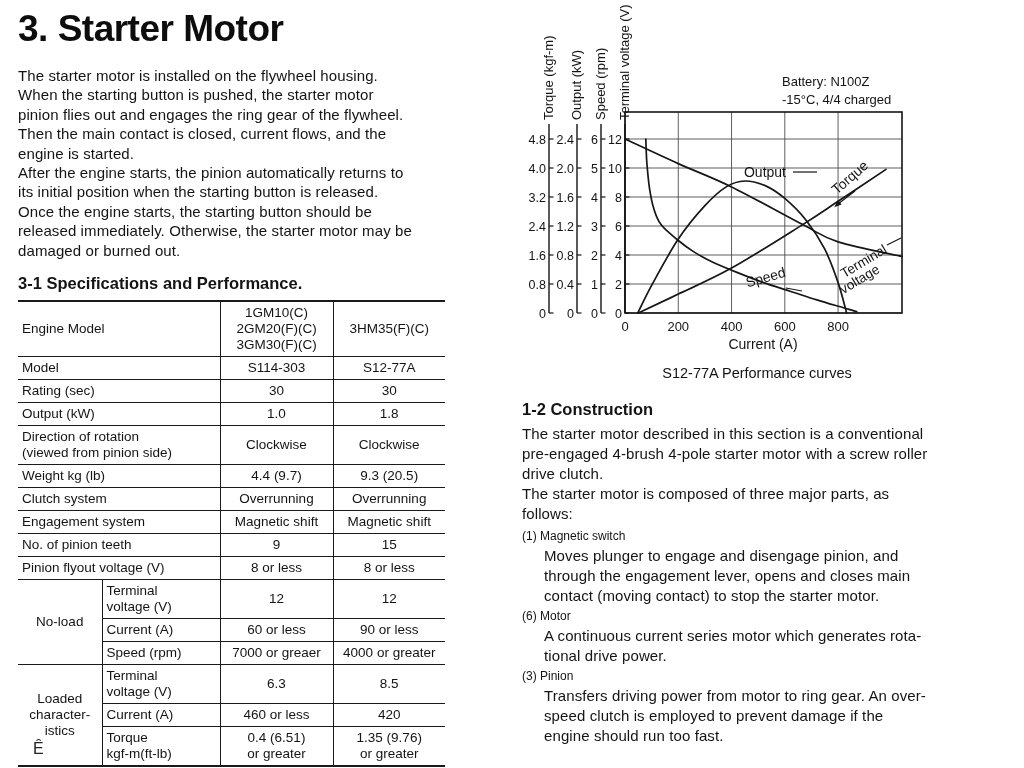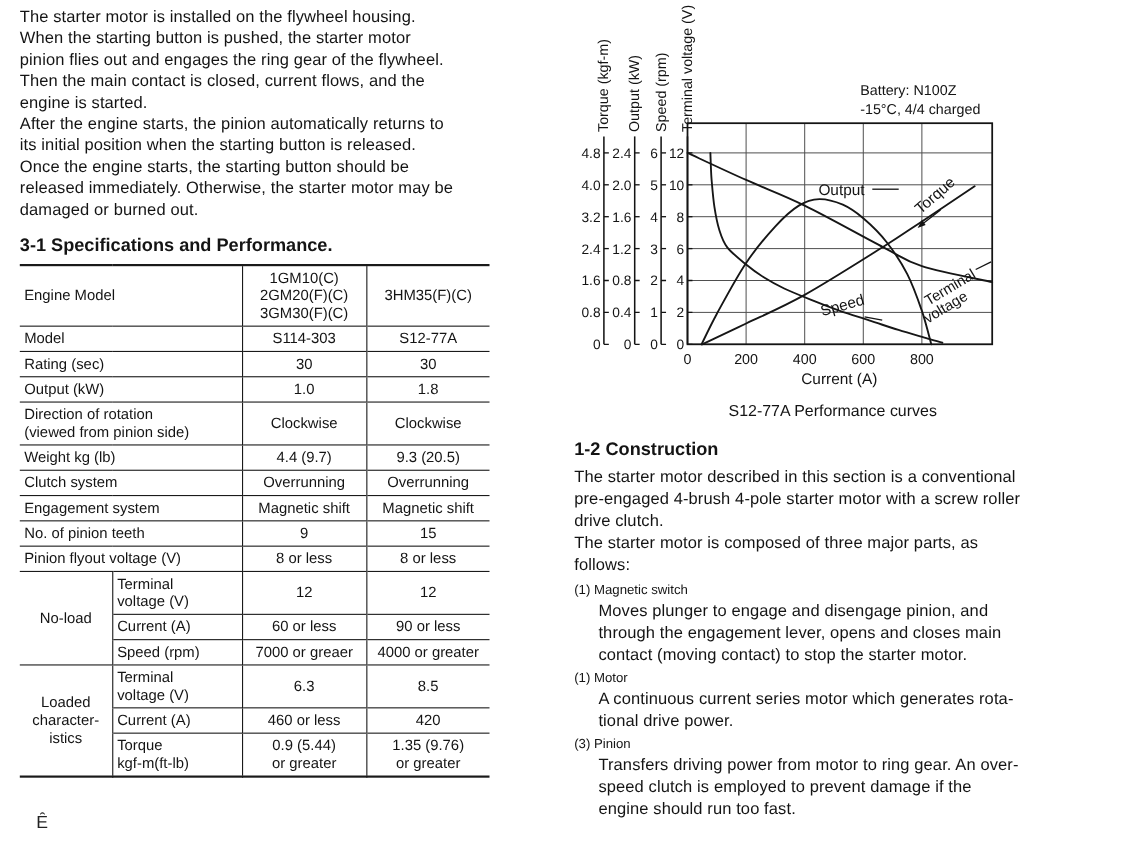--- a/index.html
+++ b/index.html
@@ -34,20 +34,21 @@
   .cons-head{font-size:12px;line-height:20px;font-weight:400;}
   .cons-body{font-size:15px;line-height:20px;white-space:pre-line;margin-left:22px;letter-spacing:0.1px;}
   .edge-mark{position:absolute;left:33px;top:740px;font-size:16px;color:#222;}
 </style>
 </head>
 <body>
 
 <div class="page">
 
   <div class="left-col">
+    <div class="doc-title">3. Starter Motor</div>
     <div class="body-text">The starter motor is installed on the flywheel housing.
 When the starting button is pushed, the starter motor
 pinion flies out and engages the ring gear of the flywheel.
 Then the main contact is closed, current flows, and the
 engine is started.
 After the engine starts, the pinion automatically returns to
 its initial position when the starting button is released.
 Once the engine starts, the starting button should be
 released immediately. Otherwise, the starter motor may be
 damaged or burned out.</div>
@@ -141,21 +142,21 @@
         <td class="val">8.5</td>
       </tr>
       <tr>
         <td class="sub">Current (A)</td>
         <td class="val">460 or less</td>
         <td class="val">420</td>
       </tr>
       <tr>
         <td class="sub">Torque
 kgf-m(ft-lb)</td>
-        <td class="val">0.9 (5.44)
+        <td class="val">0.4 (6.51)
 or greater</td>
         <td class="val">1.35 (9.76)
 or greater</td>
       </tr>
     </tbody>
       </table>
   </div>
 
   <div class="right-col">
     <svg id="perf-chart" class="chart" width="472" height="388" viewBox="0 0 472 388">
@@ -266,21 +267,21 @@
 drive clutch.
 The starter motor is composed of three major parts, as
 follows:</div>
     <div class="cons-item">
       <div class="cons-head">(1) Magnetic switch</div>
       <div class="cons-body">Moves plunger to engage and disengage pinion, and
 through the engagement lever, opens and closes main
 contact (moving contact) to stop the starter motor.</div>
     </div>
     <div class="cons-item">
-      <div class="cons-head">(1) Motor</div>
+      <div class="cons-head">(6) Motor</div>
       <div class="cons-body">A continuous current series motor which generates rota-
 tional drive power.</div>
     </div>
     <div class="cons-item">
       <div class="cons-head">(3) Pinion</div>
       <div class="cons-body">Transfers driving power from motor to ring gear. An over-
 speed clutch is employed to prevent damage if the
 engine should run too fast.</div>
     </div>
   </div>

